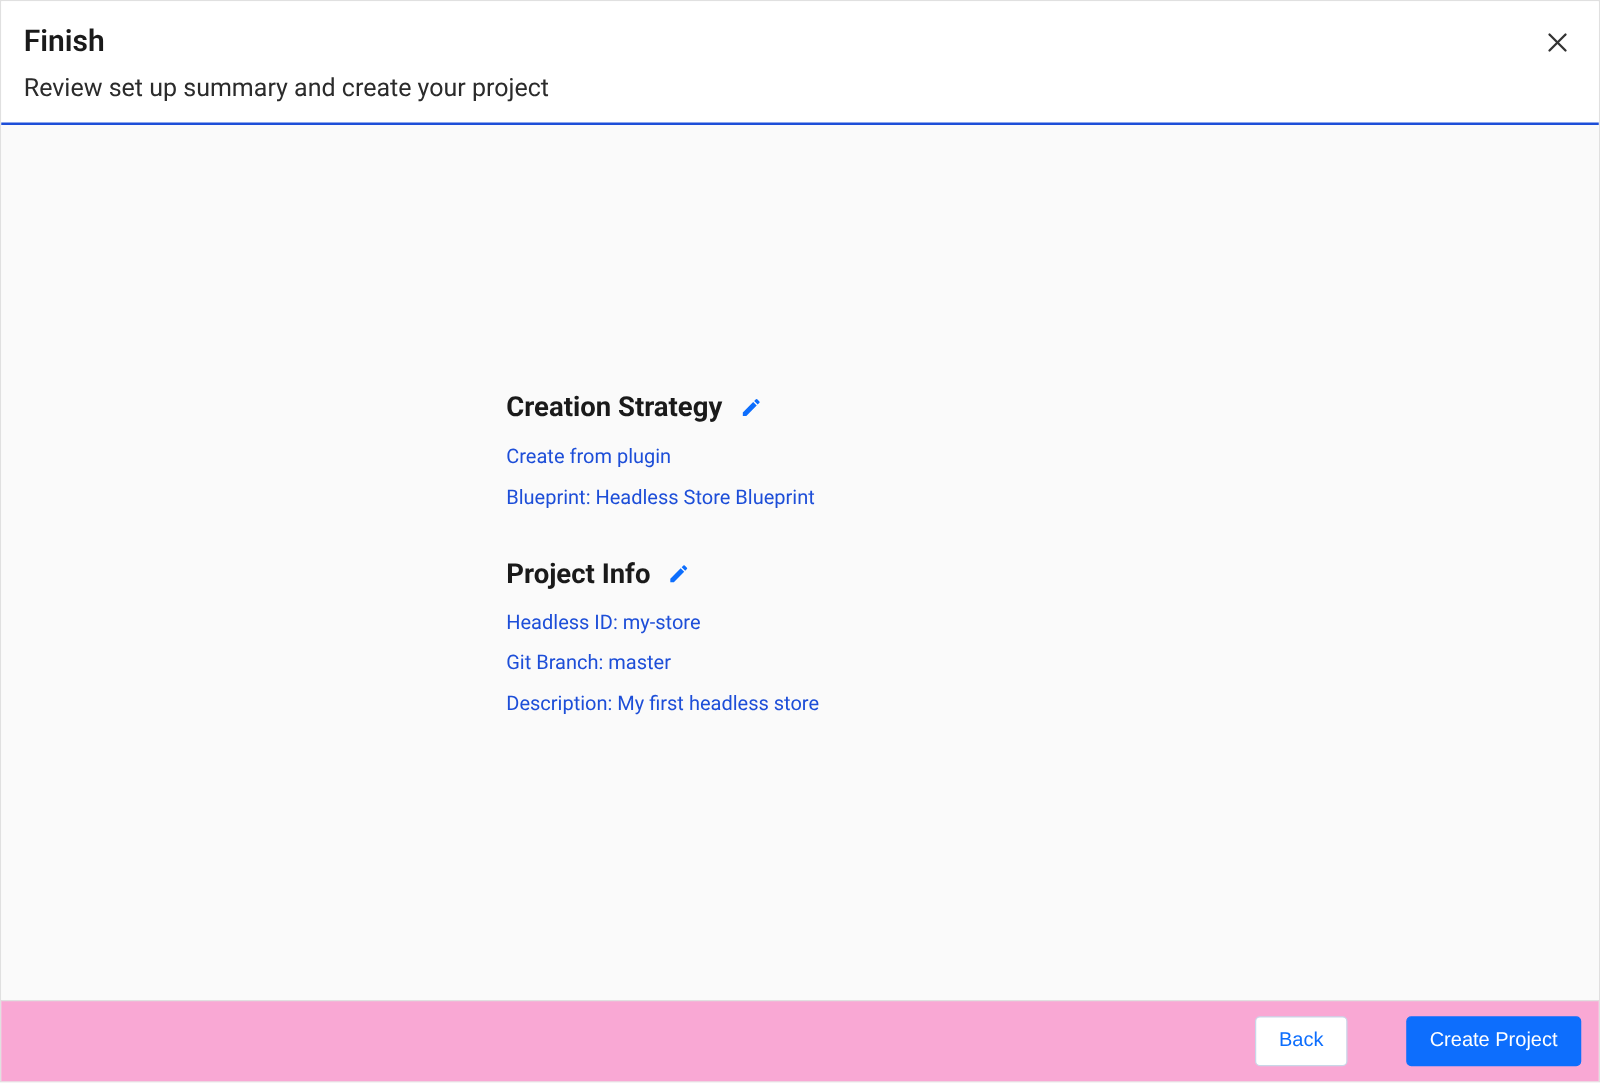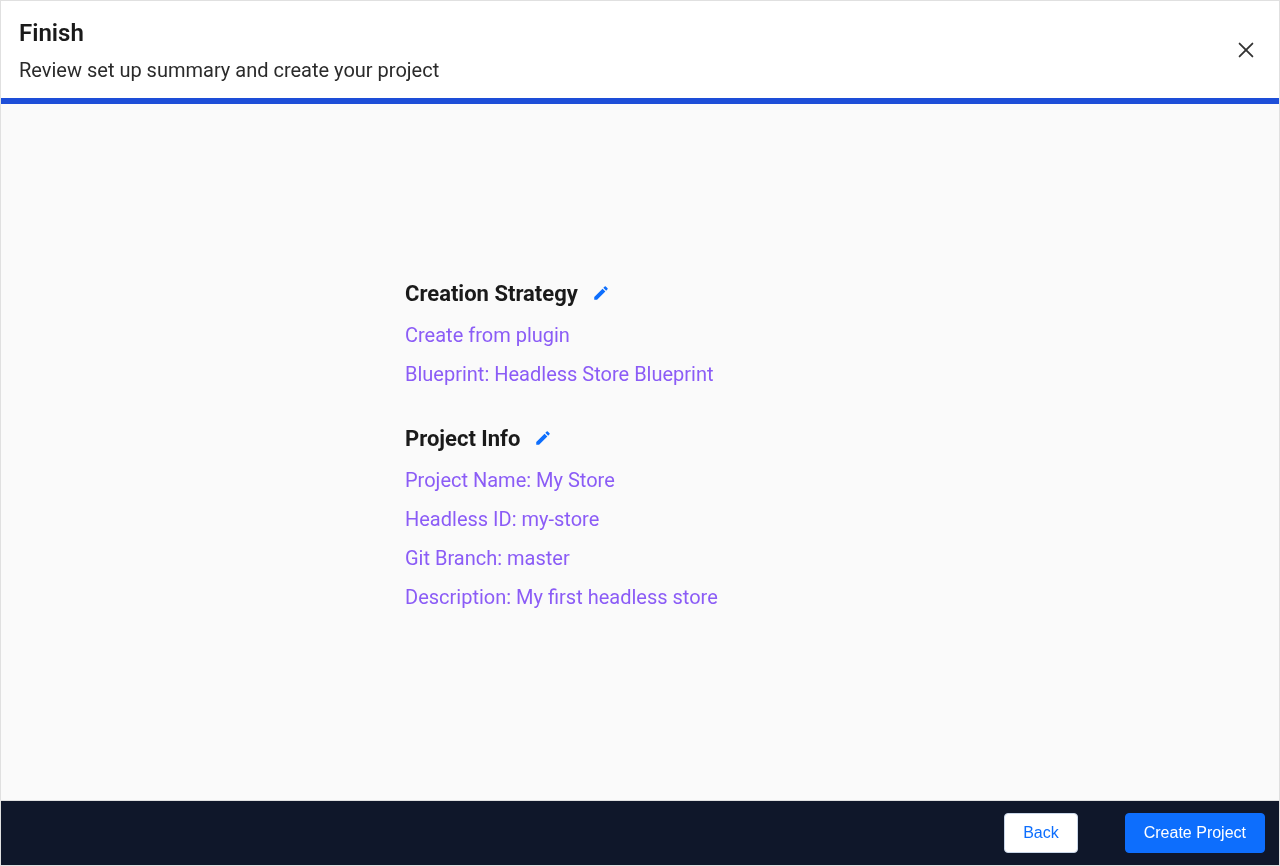--- a/index.html
+++ b/index.html
@@ -19,23 +19,23 @@
       width: 100%;
       height: 100%;
       display: flex;
       flex-direction: column;
       background: #fff;
       border: 1px solid #e0e0e0;
     }
     .header {
       display: flex;
       justify-content: space-between;
-      align-items: center;
+      align-items: flex-start;
       padding: 18px 18px 16px 18px;
-      border-bottom: 6px solid #1d4ed8;
+      border-bottom: 2px solid #1d4ed8;
       background: #fff;
     }
     .header-texts {
       display: flex;
       flex-direction: column;
       gap: 10px;
     }
     .header-title {
       font-size: 24px;
       font-weight: 600;
@@ -89,35 +89,35 @@
     .edit-btn {
       background: transparent;
       border: none;
       cursor: pointer;
       padding: 2px;
       display: flex;
       align-items: center;
       color: #0d6efd;
     }
     .row {
-      font-size: 20px;
-      color: #8b5cf6;
+      font-size: 16px;
+      color: #1d4ed8;
       line-height: 1.55;
     }
     .row .label {
       font-weight: 400;
     }
     .footer {
       display: flex;
       justify-content: flex-end;
       align-items: center;
       gap: 10px;
       padding: 12px 14px 12px 14px;
       border-top: 1px solid #e0e0e0;
-      background: #0f172a;
+      background: #f9a8d4;
     }
     .btn {
       font-size: 16px;
       font-weight: 500;
       padding: 10px 18px;
       border-radius: 4px;
       cursor: pointer;
       border: 1px solid transparent;
     }
     .btn-secondary {
@@ -174,25 +174,20 @@
       <div class="section">
         <div class="section-heading">
           <span class="section-title">Project Info</span>
           <button class="edit-btn">
             <svg width="18" height="18" viewBox="0 0 24 24" fill="currentColor">
               <path d="M3 17.25V21h3.75L17.81 9.94l-3.75-3.75L3 17.25zM20.71 7.04a1 1 0 0 0 0-1.41l-2.34-2.34a1 1 0 0 0-1.41 0l-1.83 1.83 3.75 3.75 1.83-1.83z"></path>
             </svg>
           </button>
         </div>
         <div class="row">
-          <span class="label">Project Name:</span>
-          <span> </span>
-          <span>My Store</span>
-        </div>
-        <div class="row">
           <span class="label">Headless ID:</span>
           <span> </span>
           <span>my-store</span>
         </div>
         <div class="row">
           <span class="label">Git Branch:</span>
           <span> </span>
           <span>master</span>
         </div>
         <div class="row">

